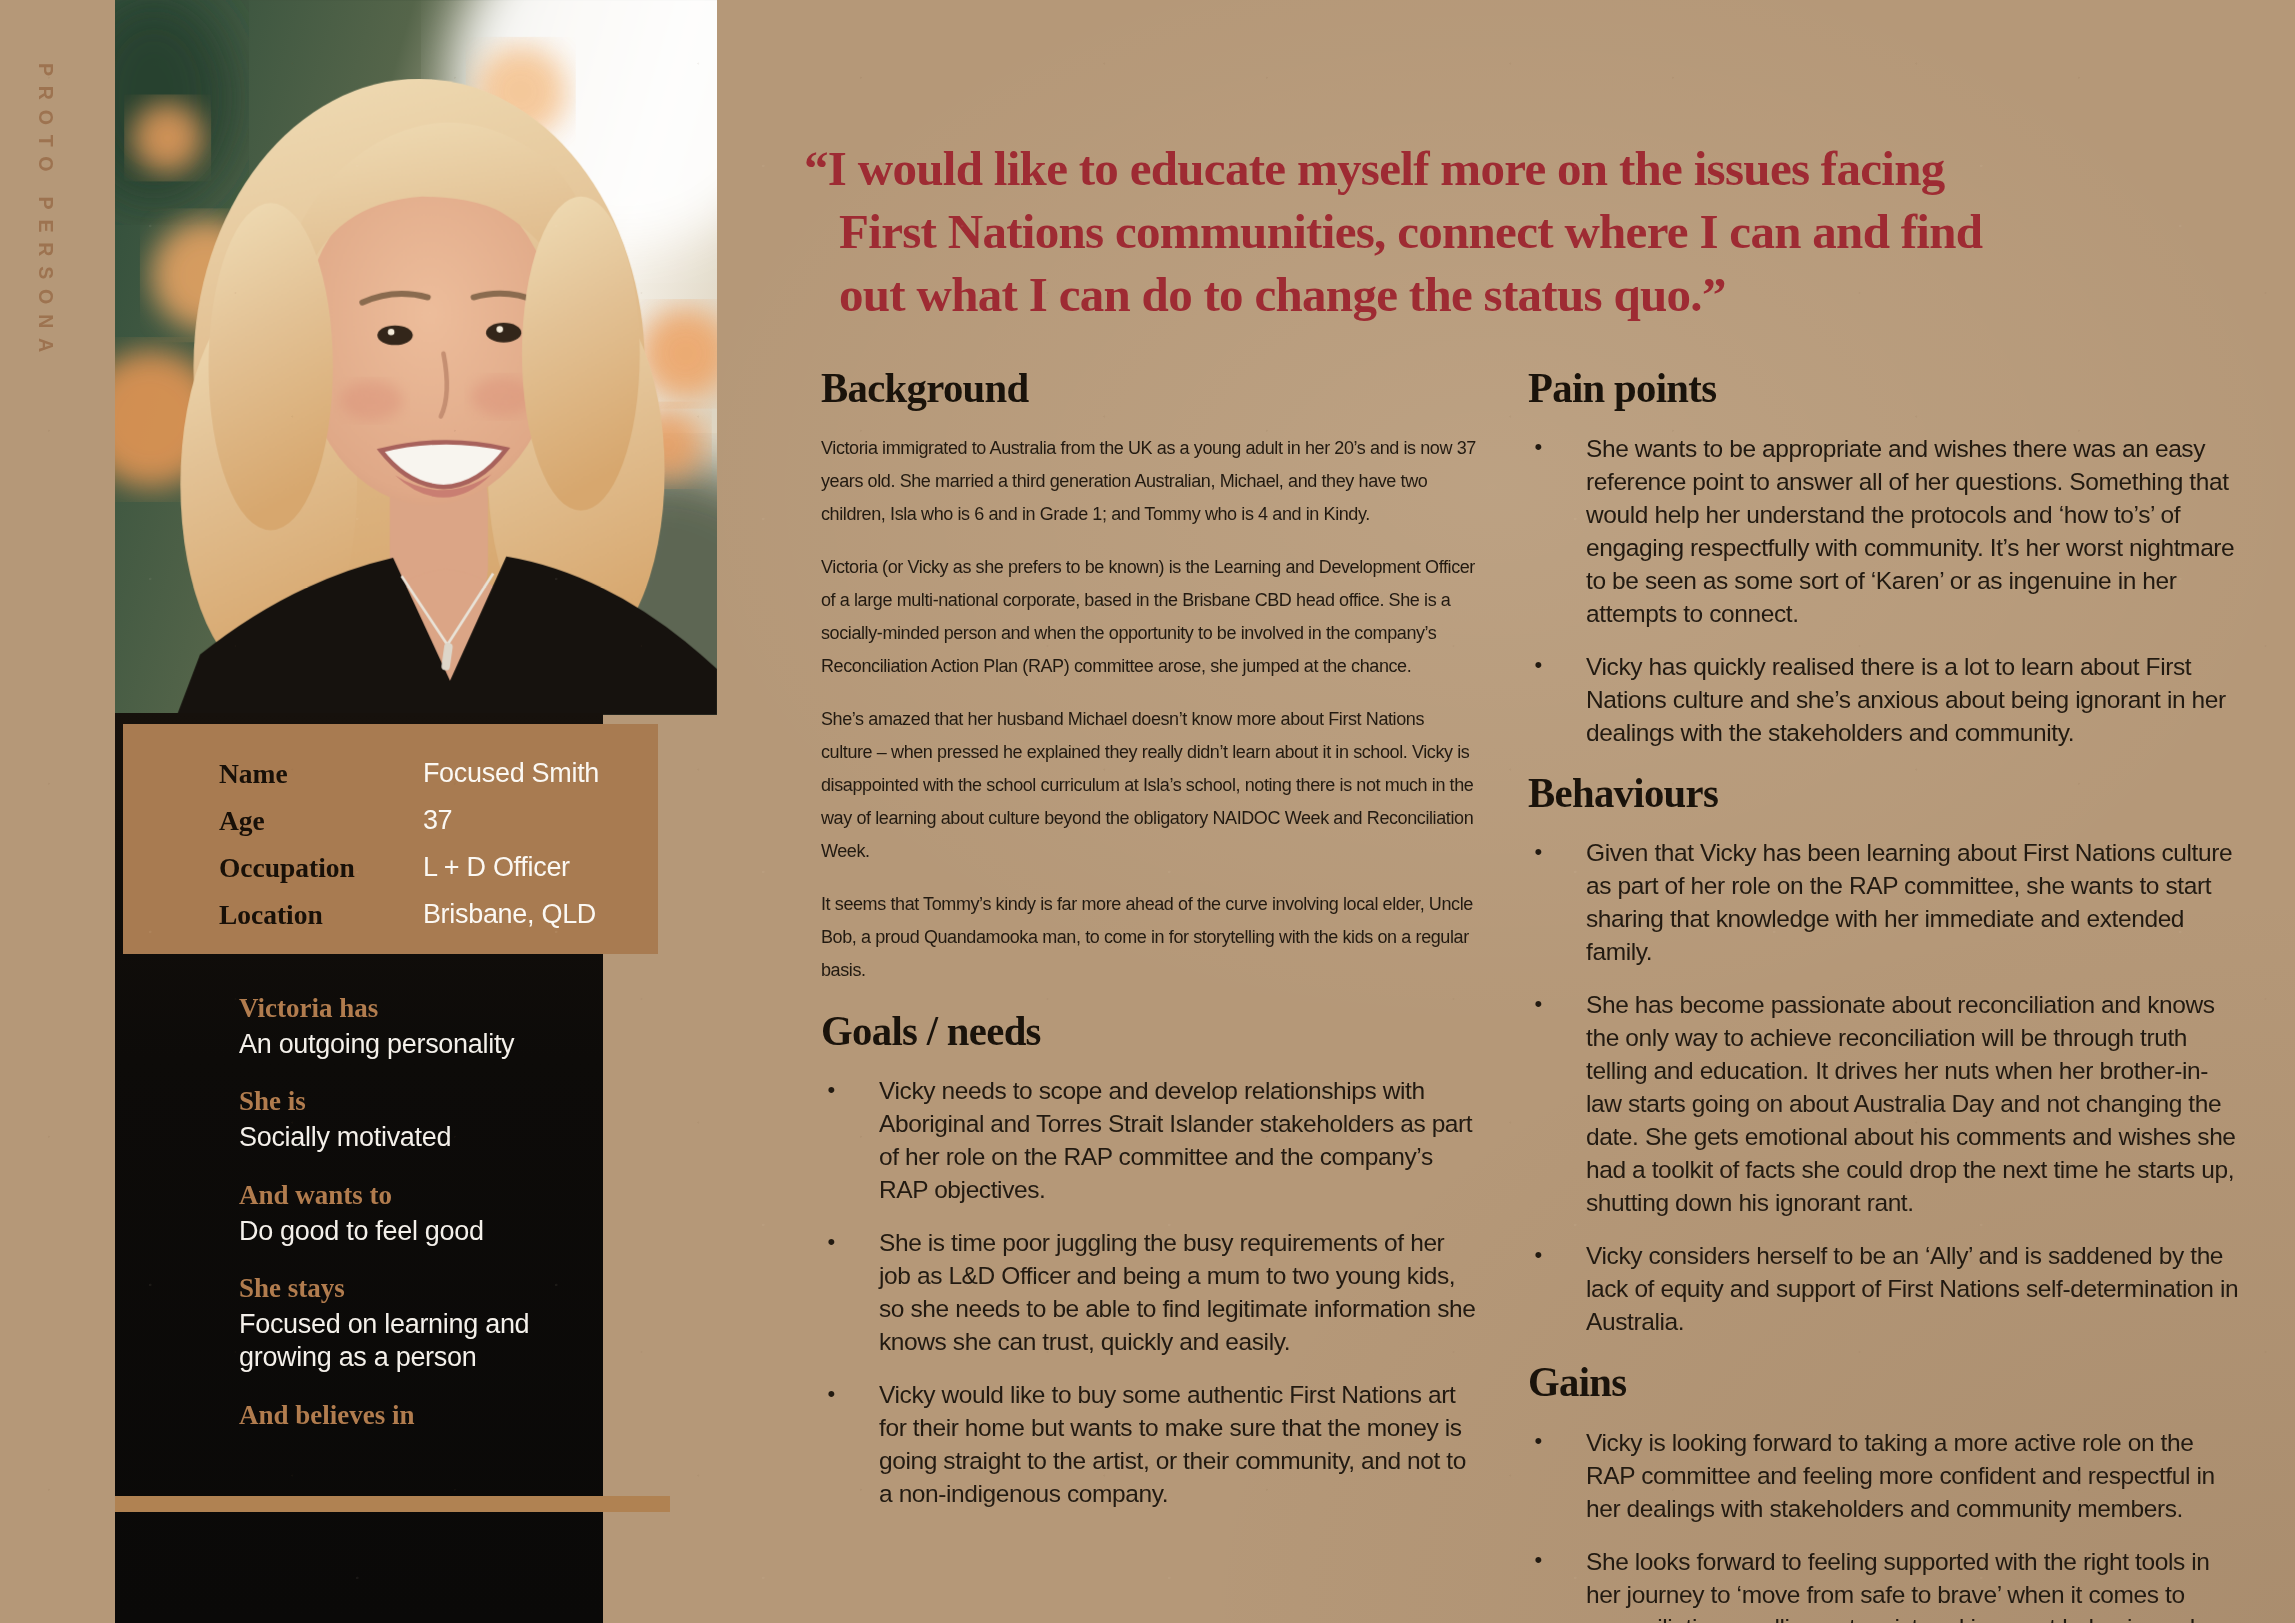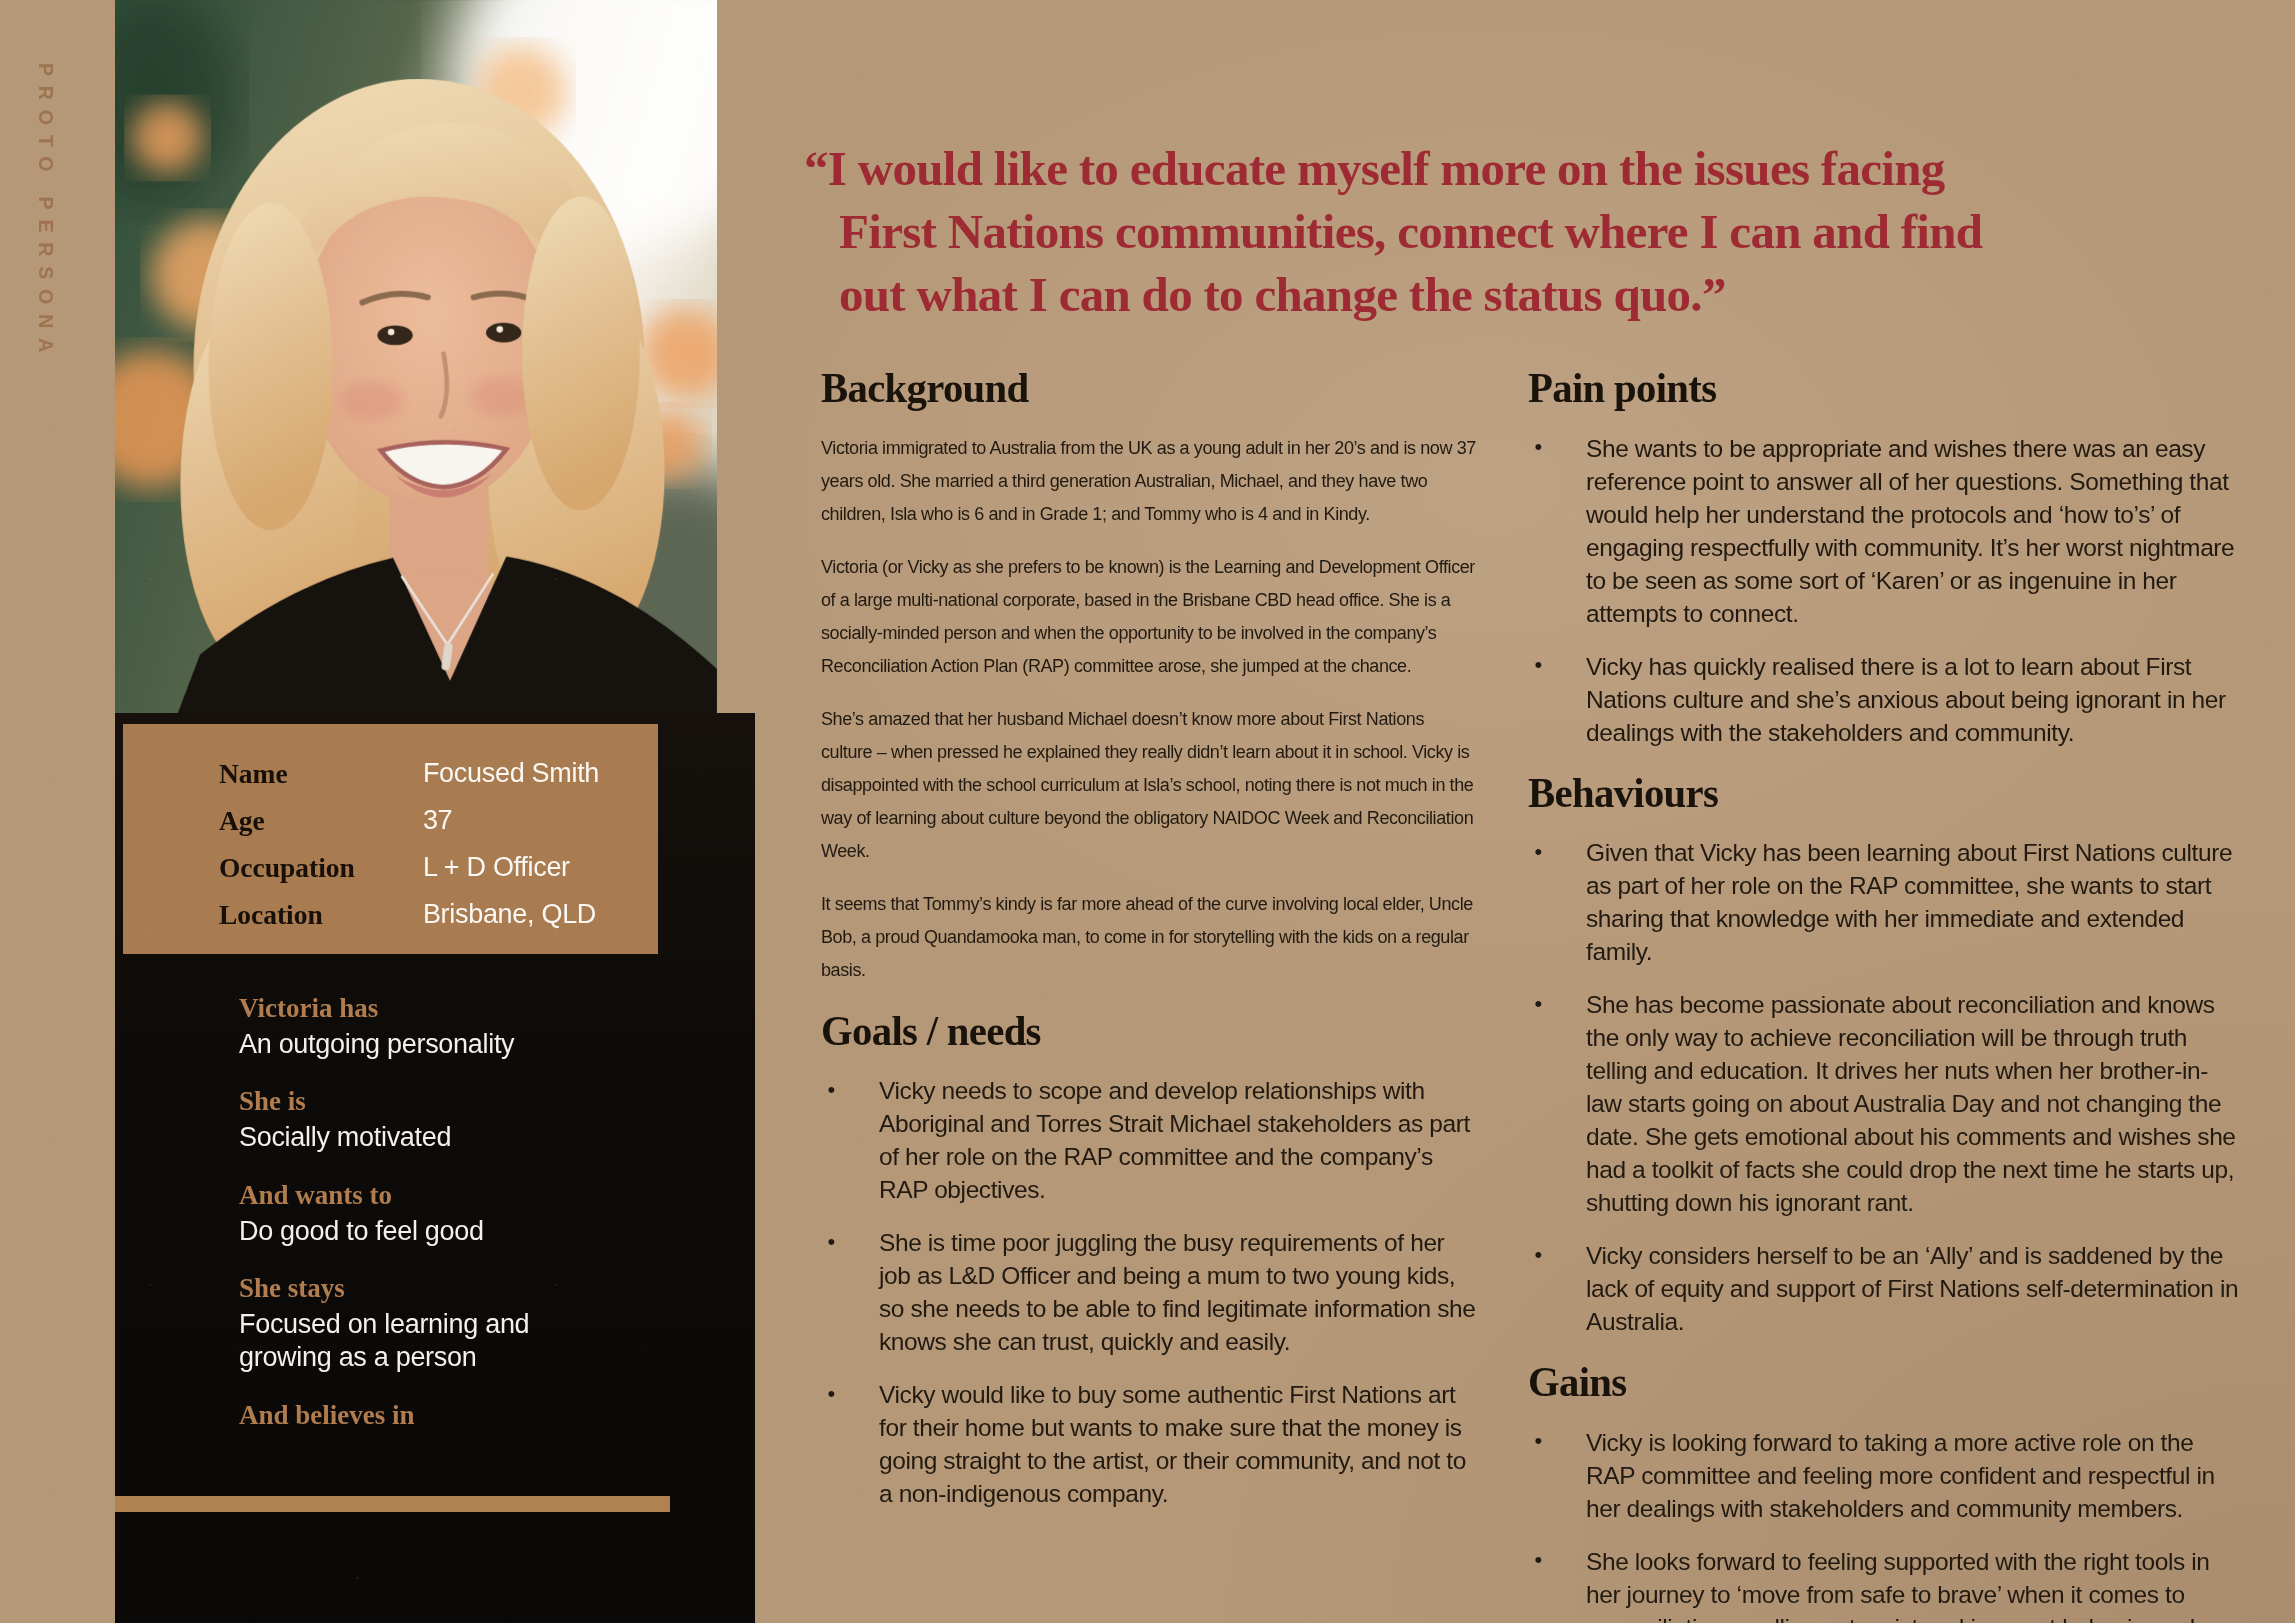--- a/index.html
+++ b/index.html
@@ -16,21 +16,21 @@
           radial-gradient(2.6px 2.6px at 37% 64%, rgba(255,240,220,.20) 0 40%, transparent 60%),
           radial-gradient(2px 2px at 72% 18%, rgba(120,90,60,.22) 0 40%, transparent 60%),
           radial-gradient(2px 2px at 58% 83%, rgba(120,90,60,.20) 0 40%, transparent 60%),
           radial-gradient(2.6px 2.6px at 88% 47%, rgba(255,240,220,.18) 0 40%, transparent 60%);
         background-size: 406px 353px;}
   .vlabel{position:absolute;left:34px;top:63px;writing-mode:vertical-rl;
         font-weight:700;font-size:19.6px;letter-spacing:9.8px;color:#9d7350;}
   
   .photo{position:absolute;left:115px;top:0;width:602px;height:715px;overflow:hidden;background:#41523d;}
   
-  .panel{position:absolute;left:115px;top:713px;width:640px;height:910px;
+  .panel{position:absolute;left:115px;top:713px;width:488px;height:910px;
         background:linear-gradient(180deg,#16110c 0%,#0d0b09 38%,#0a0908 100%);}
   .infobox{position:absolute;left:7.9px;top:10.5px;width:535px;height:230px;background:#a87b51;
         padding:34px 0 0 96px;box-sizing:border-box;}
   .inforow{display:grid;grid-template-columns:204px 1fr;margin-bottom:15px;}
   .inforow .lbl{font-family:"Liberation Serif",serif;font-weight:700;font-size:27.5px;color:#181008;}
   .inforow .val{font-size:27px;color:#fbf8f3;letter-spacing:-0.3px;}
   .traits{position:absolute;left:96px;top:280px;width:458px;}
   .trait{margin-bottom:25.5px;}
   .trait .th{font-family:"Liberation Serif",serif;font-weight:700;font-size:27px;color:#b17c4e;margin-bottom:3.9px;margin-left:28px;}
   .trait .tv{font-size:27px;line-height:33px;color:#f4f0ea;letter-spacing:-0.3px;margin-left:28px;}
@@ -189,21 +189,21 @@
   </div>
 
   <div class="col col1">
     <h2 class="sec">Background</h2>
     <p class="para">Victoria immigrated to Australia from the UK as a young adult in her 20’s and is now 37 years old. She married a third generation Australian, Michael, and they have two children, Isla who is 6 and in Grade 1; and Tommy who is 4 and in Kindy.</p>
     <p class="para">Victoria (or Vicky as she prefers to be known) is the Learning and Development Officer of a large multi-national corporate, based in the Brisbane CBD head office. She is a socially-minded person and when the opportunity to be involved in the company’s Reconciliation Action Plan (RAP) committee arose, she jumped at the chance.</p>
     <p class="para">She’s amazed that her husband Michael doesn’t know more about First Nations culture – when pressed he explained they really didn’t learn about it in school. Vicky is disappointed with the school curriculum at Isla’s school, noting there is not much in the way of learning about culture beyond the obligatory NAIDOC Week and Reconciliation Week.</p>
     <p class="para">It seems that Tommy’s kindy is far more ahead of the curve involving local elder, Uncle Bob, a proud Quandamooka man, to come in for storytelling with the kids on a regular basis.</p>
     <h2 class="sec mt">Goals / needs</h2>
     <div class="bullets">
-      <div class="bullet">Vicky needs to scope and develop relationships with Aboriginal and Torres Strait Michael stakeholders as part of her role on the RAP committee and the company’s RAP objectives.</div>
+      <div class="bullet">Vicky needs to scope and develop relationships with Aboriginal and Torres Strait Islander stakeholders as part of her role on the RAP committee and the company’s RAP objectives.</div>
       <div class="bullet">She is time poor juggling the busy requirements of her job as L&amp;D Officer and being a mum to two young kids, so she needs to be able to find legitimate information she knows she can trust, quickly and easily.</div>
       <div class="bullet">Vicky would like to buy some authentic First Nations art for their home but wants to make sure that the money is going straight to the artist, or their community, and not to a non-indigenous company.</div>
     </div>
   </div>
 
   <div class="col col2">
     <h2 class="sec">Pain points</h2>
     <div class="bullets">
       <div class="bullet">She wants to be appropriate and wishes there was an easy reference point to answer all of her questions. Something that would help her understand the protocols and ‘how to’s’ of engaging respectfully with community. It’s her worst nightmare to be seen as some sort of ‘Karen’ or as ingenuine in her attempts to connect.</div>
       <div class="bullet">Vicky has quickly realised there is a lot to learn about First Nations culture and she’s anxious about being ignorant in her dealings with the stakeholders and community.</div>

